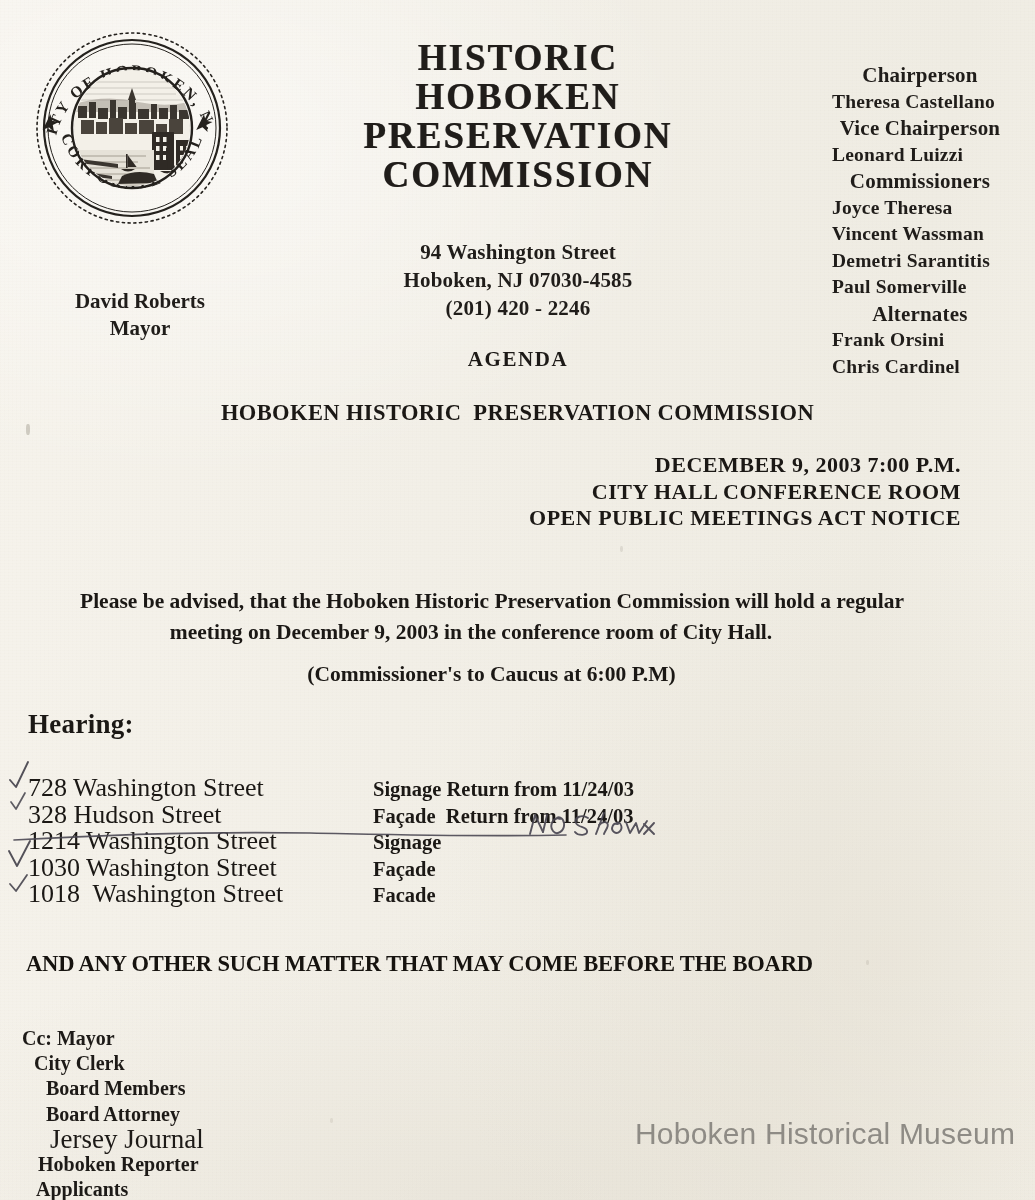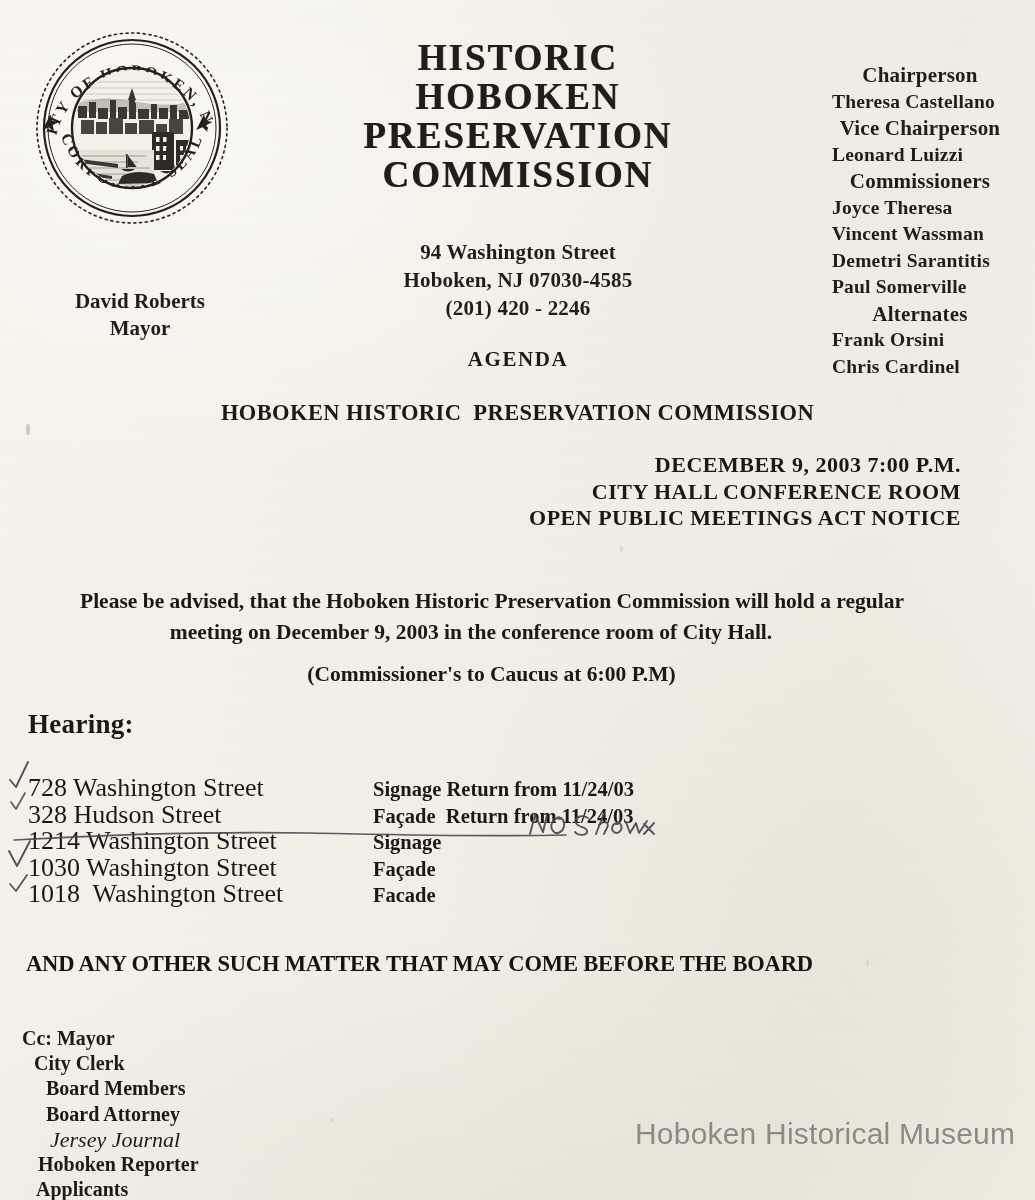--- a/index.html
+++ b/index.html
@@ -247,21 +247,21 @@
     left: 22px; top: 1026px;
     width: 330px;
   }
   .cc .cc-line {
     font-weight: 700;
     font-size: 20px;
     line-height: 25.2px;
     color: #1d1a17;
     white-space: pre;
   }
-  .cc .cc-line.light { font-weight: 400; font-size: 22px; font-style: italic; }
+  .cc .cc-line.light { font-weight: 400; font-size: 27px; }
 
   
   .watermark {
     left: 635px; top: 1117px;
     font-family: "Liberation Sans", "DejaVu Sans", sans-serif;
     font-weight: 400;
     font-size: 30px;
     letter-spacing: 0.2px;
     color: #8e8b85;
     z-index: 6;

